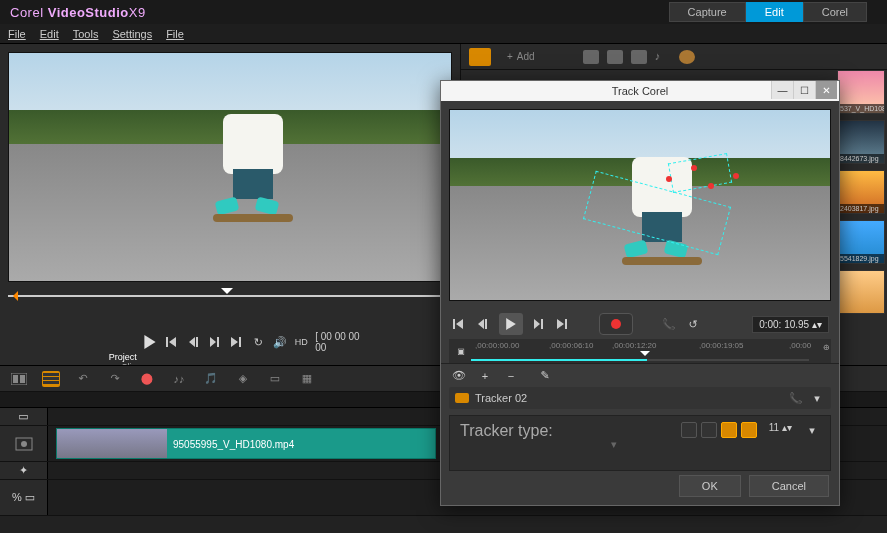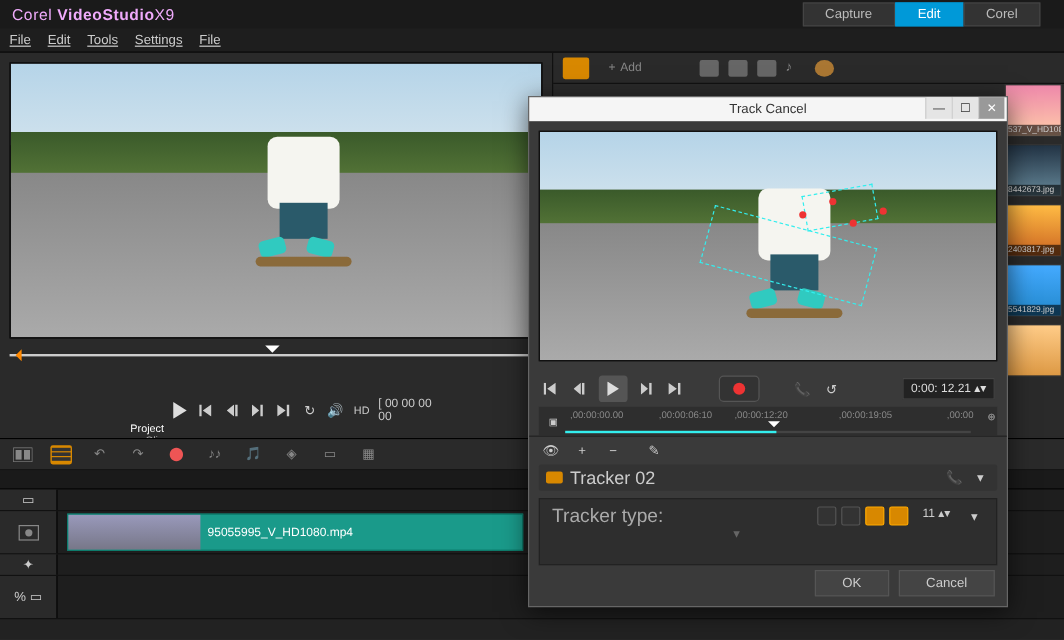--- a/index.html
+++ b/index.html
@@ -79,21 +79,21 @@
 .dlg-tc { margin-left: auto; background: #222; padding: 2px 6px; font-size: 10px; color: #ddd; border: 1px solid #444; }
 .dlg-ruler { height: 24px; background: #2e2e2e; margin: 0 8px; display: flex; align-items: flex-start; position: relative; padding: 0 22px; font-size: 8px; color: #888; }
 .dlg-ruler span { position: absolute; top: 2px; }
 .dlg-cue { position: absolute; top: 12px; left: 50%; width: 0; height: 0; border: 5px solid transparent; border-top-color: #fff; }
 .dlg-prog { position: absolute; bottom: 2px; left: 22px; right: 22px; height: 2px; background: #444; }
 .dlg-prog-fill { height: 100%; width: 52%; background: #3ee; }
 .dlg-zoom { position: absolute; right: 8px; top: 2px; display: flex; gap: 6px; color: #888; }
 .dlg-toolbar2 { height: 24px; display: flex; align-items: center; padding: 0 10px; gap: 10px; border-top: 1px solid #222; }
 .tracker-row { height: 22px; background: #333; margin: 0 8px; display: flex; align-items: center; padding: 0 6px; gap: 6px; border-radius: 2px; }
 .tracker-eye { width: 14px; height: 10px; background: #d88800; border-radius: 2px; }
-.tracker-name { font-size: 15px; color: #ccc; }
+.tracker-name { font-size: 11px; color: #ccc; }
 .tracker-ph { width: 14px; height: 12px; color: #888; margin-left: auto; }
 .tracker-type { margin: 6px 8px; height: 56px; background: #2e2e2e; border: 1px solid #222; padding: 6px 10px; display: flex; align-items: flex-start; gap: 12px; }
 .tt-label { font-size: 16px; color: #aaa; }
 .tt-icons { display: flex; gap: 4px; margin-left: auto; }
 .tt-icon { width: 16px; height: 16px; border: 1px solid #555; background: #333; border-radius: 2px; }
 .tt-icon.sel { background: #d88800; border-color: #fa0; }
 .tt-num { font-size: 10px; color: #ccc; }
 .dlg-btns { position: absolute; bottom: 8px; right: 10px; display: flex; gap: 8px; }
 .dlg-btn { padding: 4px 22px; background: #444; color: #ccc; border: 1px solid #555; font-size: 11px; cursor: pointer; }
 svg { display: block; }
@@ -262,21 +262,21 @@
     </div>
     <div class="tl-track">
       <div class="tl-head">% ▭</div>
       <div class="tl-body"></div>
     </div>
   </div>
 </div>
 
 <div class="dialog">
   <div class="dlg-title">
-    <span>Track Cancel</span>
+    <span>Track Corel</span>
     <div class="dlg-ctrls">
       <div class="dlg-ctrl">—</div>
       <div class="dlg-ctrl">☐</div>
       <div class="dlg-ctrl x">✕</div>
     </div>
   </div>
   <div class="dlg-preview">
     <div class="sky"></div>
       <div class="trees"></div>
       <div class="road"></div>
@@ -320,21 +320,21 @@
     <div class="tbtn">
         <svg width="12" height="10">
           <path d="M0 0l7 5-7 5zM8 0h2v10H8z" fill="#ccc"></path>
         </svg>
       </div>
     <div class="dlg-rec">
         <div class="rec-dot"></div>
       </div>
     <div class="tbtn" style="margin-left:20px">📞</div>
     <div class="tbtn">↺</div>
-    <div class="dlg-tc"><span>0:00: 12.21</span> ▴▾</div>
+    <div class="dlg-tc"><span>0:00: 10.95</span> ▴▾</div>
   </div>
   <div class="dlg-ruler">
     <div class="tbtn" style="position:absolute;left:4px;top:4px">▣</div>
     <span style="left:26px">,00:00:00.00</span>
     <span style="left:100px">,00:00:06:10</span>
     <span style="left:163px">,00:00:12:20</span>
     <span style="left:250px">,00:00:19:05</span>
     <span style="left:340px">,00:00</span>
     <div class="dlg-cue"></div>
     <div class="dlg-prog">

